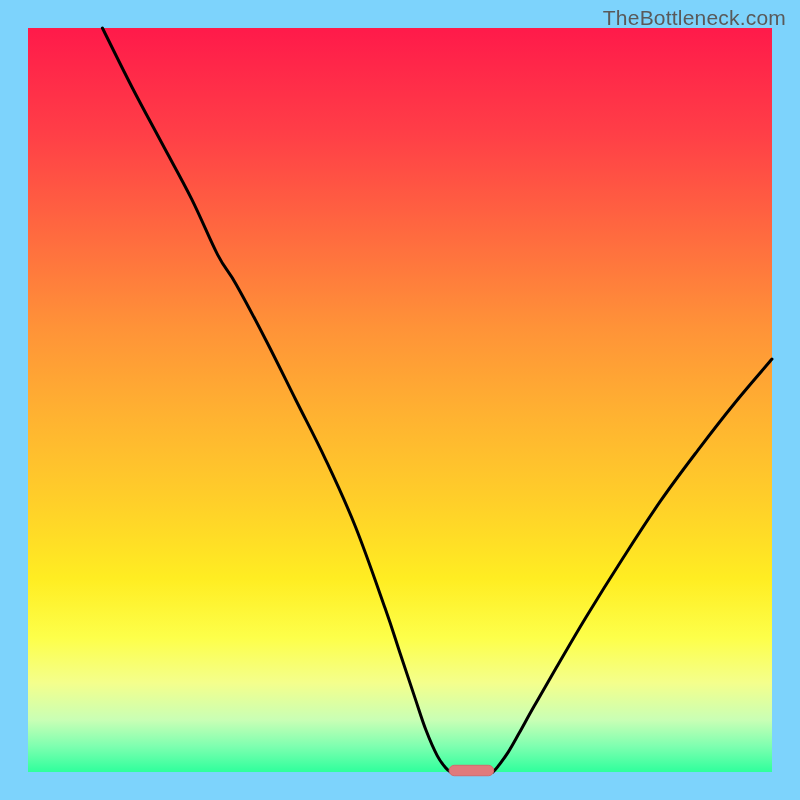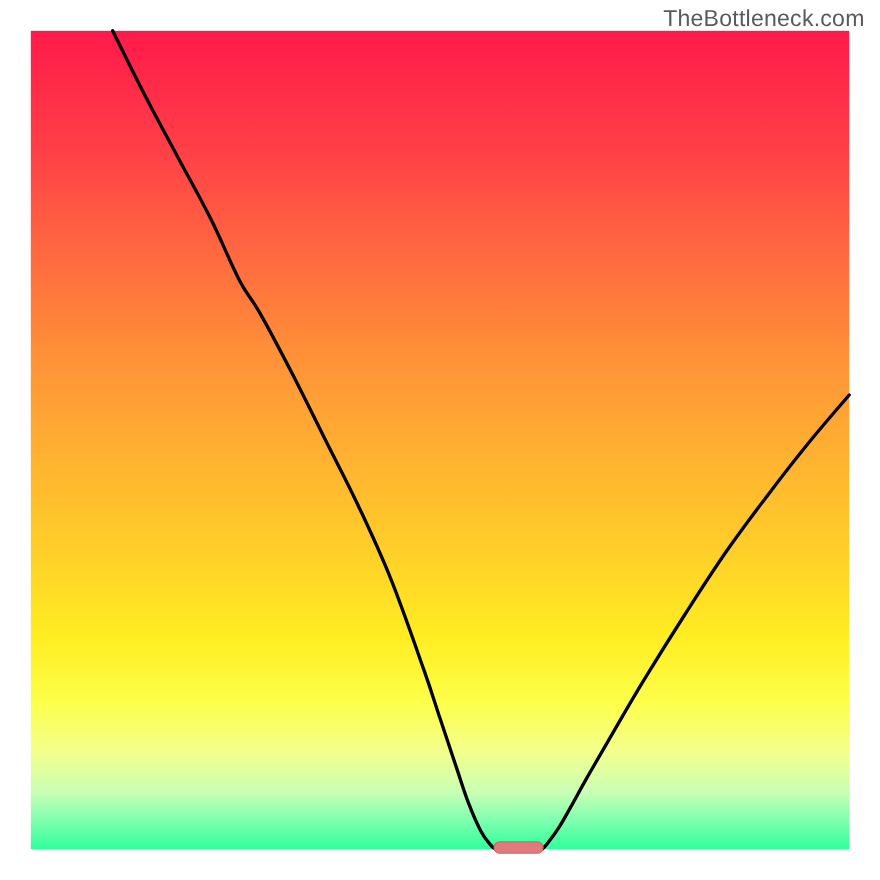--- a/index.html
+++ b/index.html
@@ -8,21 +8,21 @@
     width: 800px;
     height: 800px;
     background: #000;
     overflow: hidden;
     font-family: Arial, Helvetica, sans-serif;
   }
   .frame {
     position: relative;
     width: 800px;
     height: 800px;
-    background: #ffffff;
+    background: #7dd3fc;
   }
   .watermark {
     position: absolute;
     top: 6px;
     right: 14px;
     color: #5a5a5a;
     font-size: 21px;
     letter-spacing: 0.2px;
     z-index: 10;
   }

